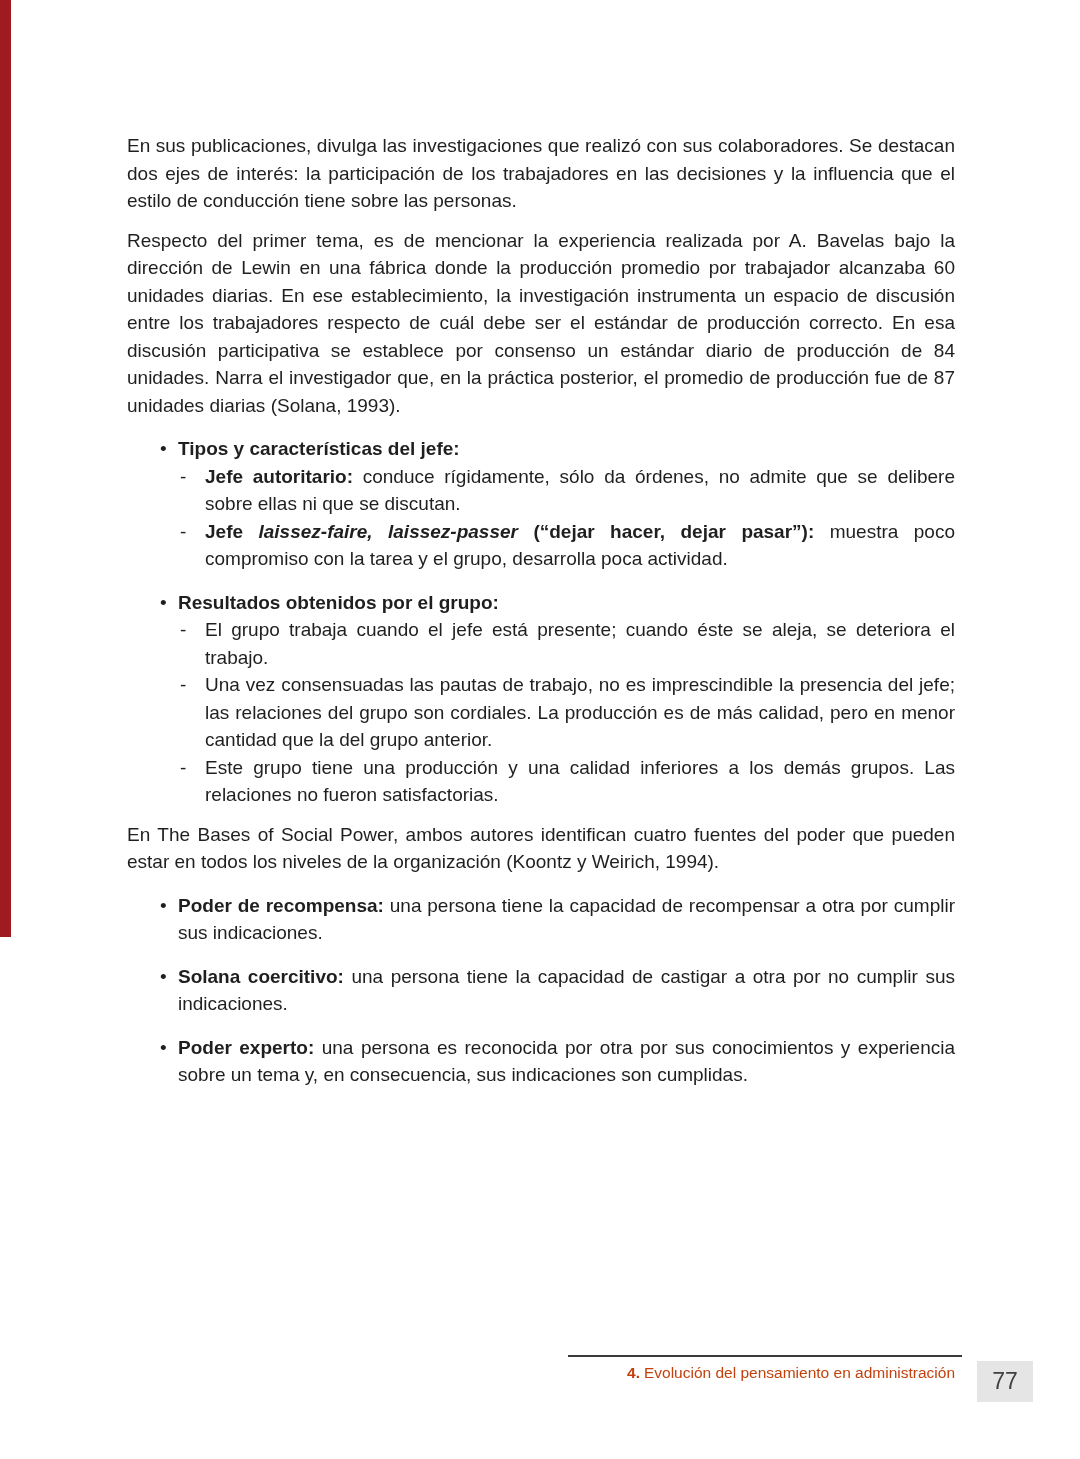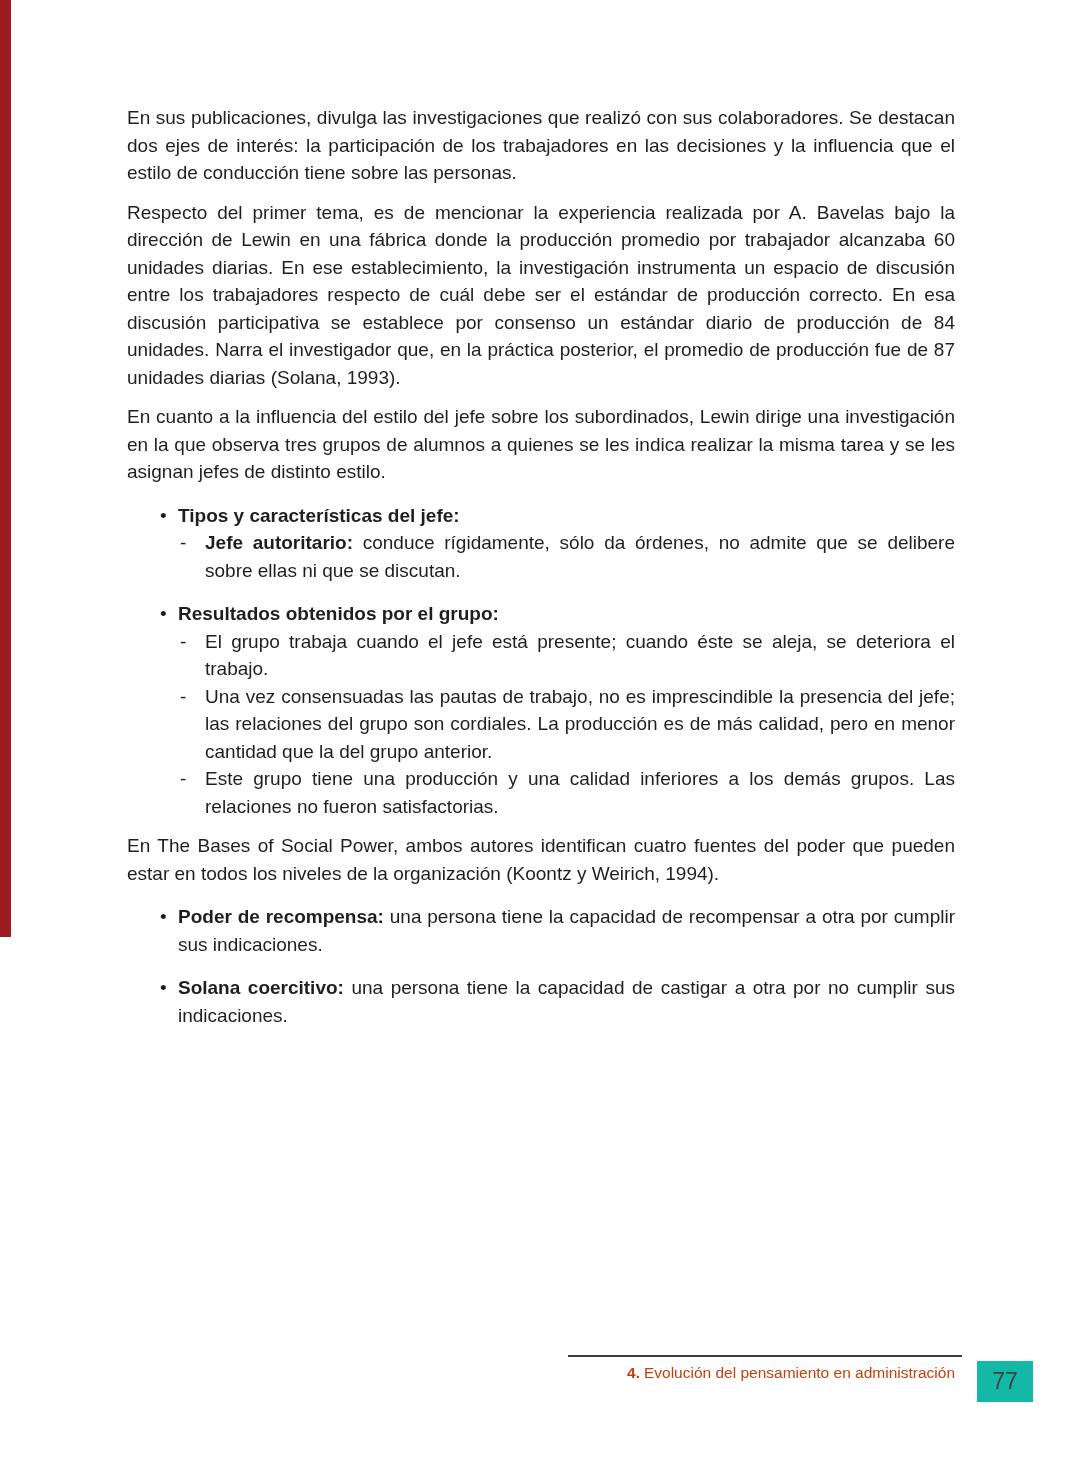--- a/index.html
+++ b/index.html
@@ -13,21 +13,21 @@
     overflow: hidden;
   }
   .accent-stripe {
     position: absolute;
     left: 0; top: 0;
     width: 11px; height: 937px;
     background: #9e1c20;
   }
   .content {
     position: absolute;
-    left: 127px; top: 104px;
+    left: 127px; top: 132px;
     width: 828px;
   }
   .para {
     margin: 0 0 12px 0;
     font-size: 19px;
     line-height: 27.5px;
     text-align: justify;
   }
   .section-heading {
     margin: 16px 0 8px 0;
@@ -93,51 +93,52 @@
     white-space: nowrap;
     color: #c2410c;
   }
   .footer-text .chapter-title { margin-left: 4px; }
   .page-number-box {
     position: absolute;
     left: 977px;
     top: 1361px;
     width: 56px;
     height: 41px;
-    background: #14b8a6;
+    background: #e5e5e5;
     color: #404040;
     font-size: 23px;
     display: flex;
     align-items: center;
     justify-content: center;
   }
 </style>
 </head>
 <body>
 
 <div class="accent-stripe" style="background: rgb(158, 28, 32);"></div>
 
 <main class="content">
     <p class="para"><span class="">En sus publicaciones, divulga las investigaciones que realizó con sus colaboradores. Se destacan dos ejes de interés: la participación de los trabajadores en las decisiones y la influencia que el estilo de conducción tiene sobre las personas.</span></p>
     <p class="para"><span class="">Respecto del primer tema, es de mencionar la experiencia realizada por A. Bavelas bajo la dirección de Lewin en una fábrica donde la producción promedio por trabajador alcanzaba 60 unidades diarias. En ese establecimiento, la investigación instrumenta un espacio de discusión entre los trabajadores respecto de cuál debe ser el estándar de producción correcto. En esa discusión participativa se establece por consenso un estándar diario de producción de 84 unidades. Narra el investigador que, en la práctica posterior, el promedio de producción fue de 87 unidades diarias (Solana, 1993).</span></p>
-    <p class="para"><span class="">En cuanto a la influencia del estilo del jefe sobre los subordinados, Lewin dirige una investigación en la que observa tres grupos de alumnos a quienes se les indica realizar la misma tarea y se les asignan jefes de distinto estilo.</span></p>
     <ul class="bullet-list">
       <li class="bullet-item"><span class="seg-b ">Tipos y características del jefe:</span><ul class="dash-list">
           <li class="dash-item"><span class="seg-b ">Jefe autoritario:</span><span class=""> conduce rígidamente, sólo da órdenes, no admite que se delibere sobre ellas ni que se discutan.</span></li>
+          <li class="dash-item"><span class="seg-b ">Jefe </span><span class="seg-b seg-i">laissez-faire, laissez-passer</span><span class="seg-b "> (“dejar hacer, dejar pasar”):</span><span class=""> muestra poco compromiso con la tarea y el grupo, desarrolla poca actividad.</span></li>
         </ul></li>
       <li class="bullet-item"><span class="seg-b ">Resultados obtenidos por el grupo:</span><ul class="dash-list">
           <li class="dash-item"><span class="">El grupo trabaja cuando el jefe está presente; cuando éste se aleja, se deteriora el trabajo.</span></li>
           <li class="dash-item"><span class="">Una vez consensuadas las pautas de trabajo, no es imprescindible la presencia del jefe; las relaciones del grupo son cordiales. La producción es de más calidad, pero en menor cantidad que la del grupo anterior.</span></li>
           <li class="dash-item"><span class="">Este grupo tiene una producción y una calidad inferiores a los demás grupos. Las relaciones no fueron satisfactorias.</span></li>
         </ul></li>
     </ul>
     <p class="para"><span class="">En The Bases of Social Power, ambos autores identifican cuatro fuentes del poder que pueden estar en todos los niveles de la organización (Koontz y Weirich, 1994).</span></p>
     <ul class="bullet-list">
       <li class="bullet-item"><span class="seg-b ">Poder de recompensa:</span><span class=""> una persona tiene la capacidad de recompensar a otra por cumplir sus indicaciones.</span></li>
       <li class="bullet-item"><span class="seg-b ">Solana coercitivo:</span><span class=""> una persona tiene la capacidad de castigar a otra por no cumplir sus indicaciones.</span></li>
+      <li class="bullet-item"><span class="seg-b ">Poder experto:</span><span class=""> una persona es reconocida por otra por sus conocimientos y experiencia sobre un tema y, en consecuencia, sus indicaciones son cumplidas.</span></li>
     </ul>
   </main>
 
 <div class="footer-divider"></div>
 
 <div class="footer-text">
   <b class="chapter-number">4.</b><span class="chapter-title">Evolución del pensamiento en administración</span>
 </div>
 
 <div class="page-number-box">77</div>

